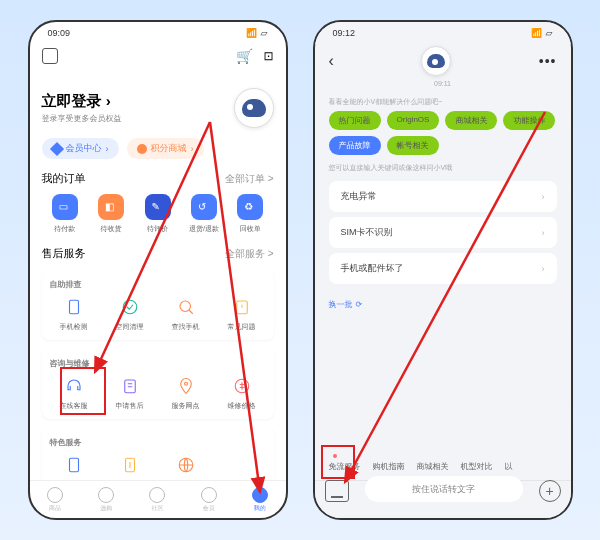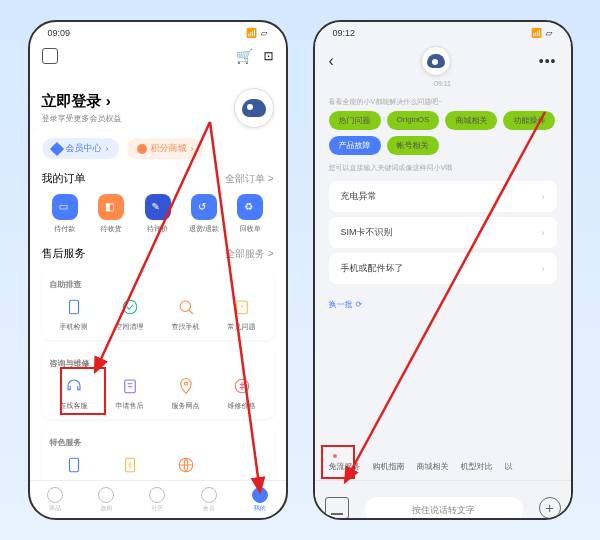--- a/index.html
+++ b/index.html
@@ -57,21 +57,21 @@
 .bubble{background:#fff;border-radius:10px;padding:10px;margin:6px 14px;font-size:9px;color:#444;line-height:1.5}
 .hint{font-size:7px;color:#aaa;margin:8px 14px 4px}
 .pills{display:flex;flex-wrap:wrap;gap:6px;padding:0 14px}
 .pill{padding:4px 10px;border-radius:12px;background:#84cc16;font-size:8px;color:#555}
 .pill.active{background:#4a7cff;color:#fff}
 .qlist{margin:4px 14px}
 .qitem{display:flex;justify-content:space-between;align-items:center;padding:9px 12px;background:#fff;border-radius:8px;margin-bottom:5px;font-size:9px;color:#444}
 .qitem .arr{color:#bbb;font-size:9px}
 .refresh{font-size:8px;color:#4a7cff;margin:6px 14px;display:flex;align-items:center;gap:3px}
 .tags{display:flex;gap:12px;padding:8px 14px;font-size:8px;color:#666;overflow:hidden;white-space:nowrap}
-.inputbar{height:38px;display:flex;align-items:flex-start;gap:16px;padding:16px 10px;background:#f2f4f7;border-top:1px solid #e5e5e5}
+.inputbar{height:38px;display:flex;align-items:flex-end;gap:16px;padding:16px 10px;background:#f2f4f7;border-top:1px solid #e5e5e5}
 .kbd{width:24px;height:22px;border:1.5px solid #666;border-radius:3px;display:flex;align-items:center;justify-content:center;position:relative}
 .kbd::after{content:'';position:absolute;width:12px;height:2px;background:#666;bottom:3px}
 .voice-input{flex:1;height:26px;border-radius:13px;background:#fff;display:flex;align-items:center;justify-content:center;font-size:9px;color:#888}
 .plus{width:22px;height:22px;border:1.5px solid #666;border-radius:50%;display:flex;align-items:center;justify-content:center;font-size:14px;color:#666}
 .arrow{position:absolute;pointer-events:none}
 .arrow svg{overflow:visible}
 .hb2{bottom:39px;left:6px;width:34px;height:34px}
 </style>
 </head>
 <body>

